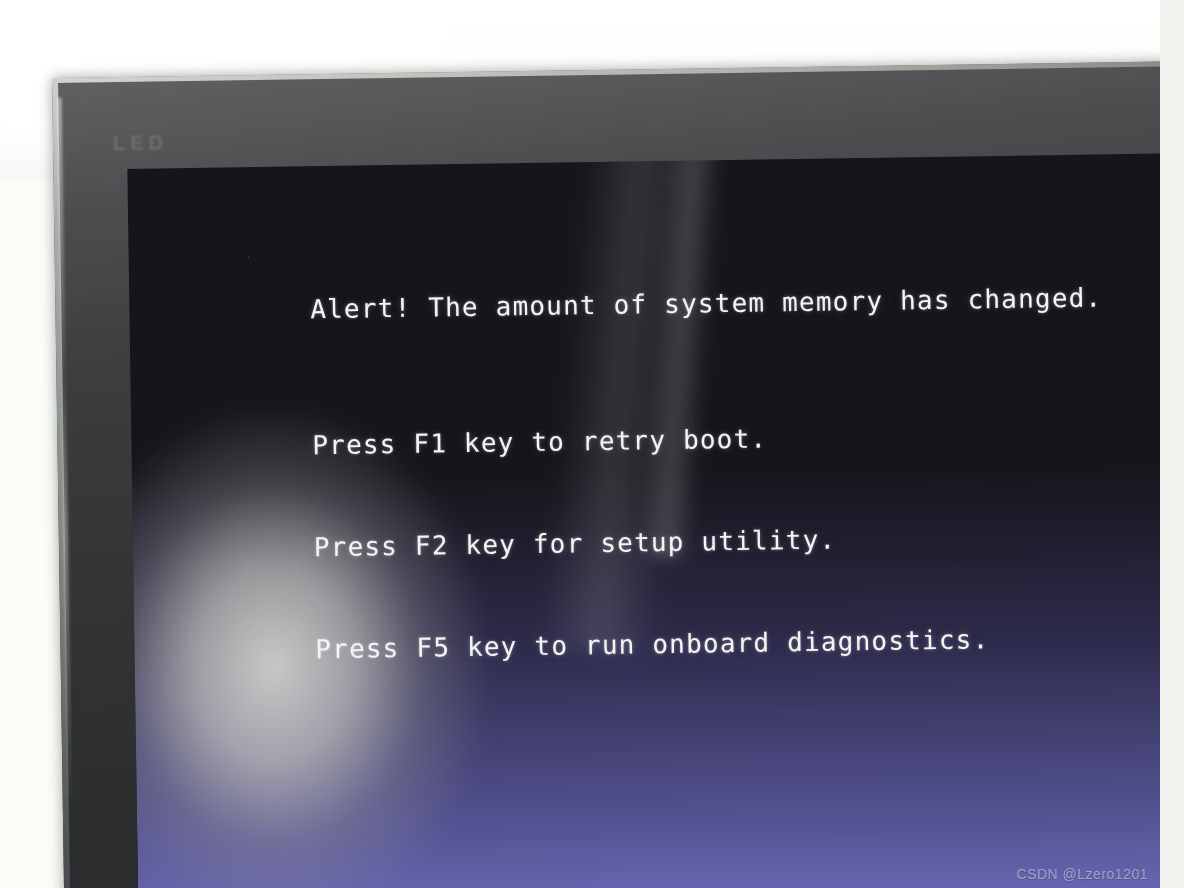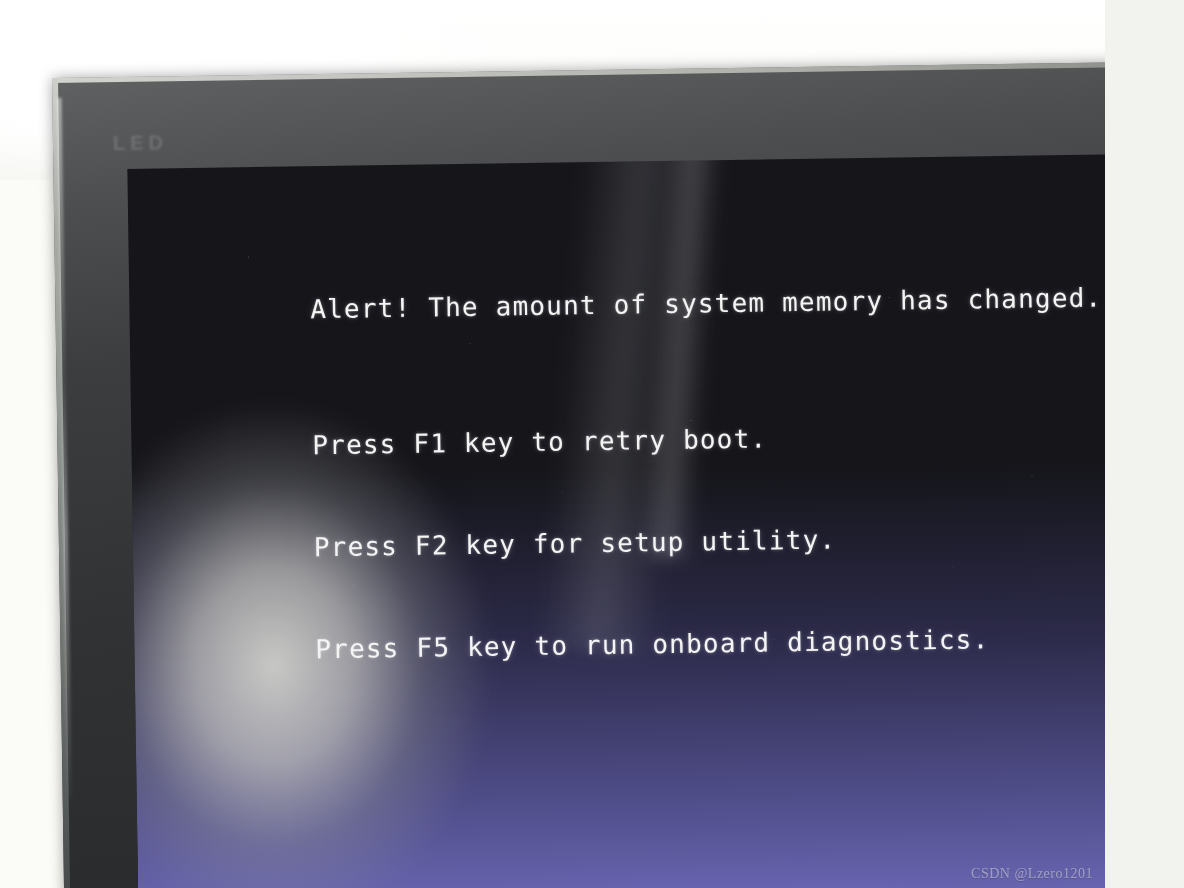--- a/index.html
+++ b/index.html
@@ -1,21 +1,21 @@
 <!DOCTYPE html>
 <html><head>
 <meta charset="utf-8">
 <style>
   html,body{margin:0;padding:0;}
   body{
     width:1184px;height:888px;overflow:hidden;
     font-family:"Liberation Sans",sans-serif;
     background:#f2f2ee;
   }
-  #stage{position:relative;width:1069px;height:888px;overflow:hidden;padding-left:36px;}
+  #stage{position:relative;width:1160px;height:888px;overflow:hidden;}
 
   
   .bg{position:absolute;inset:0;background:#fbfbf8;}
   .bg-wash{
     position:absolute;left:0;top:0;width:1184px;height:180px;
     background:
       radial-gradient(ellipse 420px 160px at 120px 40px, #ffffff 0%, #ffffff 55%, rgba(255,255,255,0) 100%),
       linear-gradient(180deg,#ffffff 0%,#fdfdfb 45%,#f4f4f0 100%);
   }
   .plant{position:absolute;border-radius:48% 52% 45% 55%/55% 45% 55% 45%;filter:blur(3px);}
@@ -103,21 +103,21 @@
     font-family:"DejaVu Sans Mono","Liberation Mono",monospace;
     font-size:26px;line-height:34px;letter-spacing:1.2px;
     color:#f4f4f4;white-space:pre;
     text-shadow:0 0 3px rgba(255,255,255,.35),0 0 8px rgba(210,210,230,.18);
   }
   .bios .gap{display:block;height:34px;}
 
   
   .watermark{
     position:absolute;right:12px;bottom:6px;
-    font-family:Liberation Serif, serif;
+    font-family:Liberation Sans, sans-serif;
     font-size:14px;letter-spacing:.5px;
     color:rgba(226,226,236,.52);
     text-shadow:0 1px 1px rgba(0,0,0,.18);
   }
 </style>
 </head>
 <body>
 
 <div id="stage">
 

